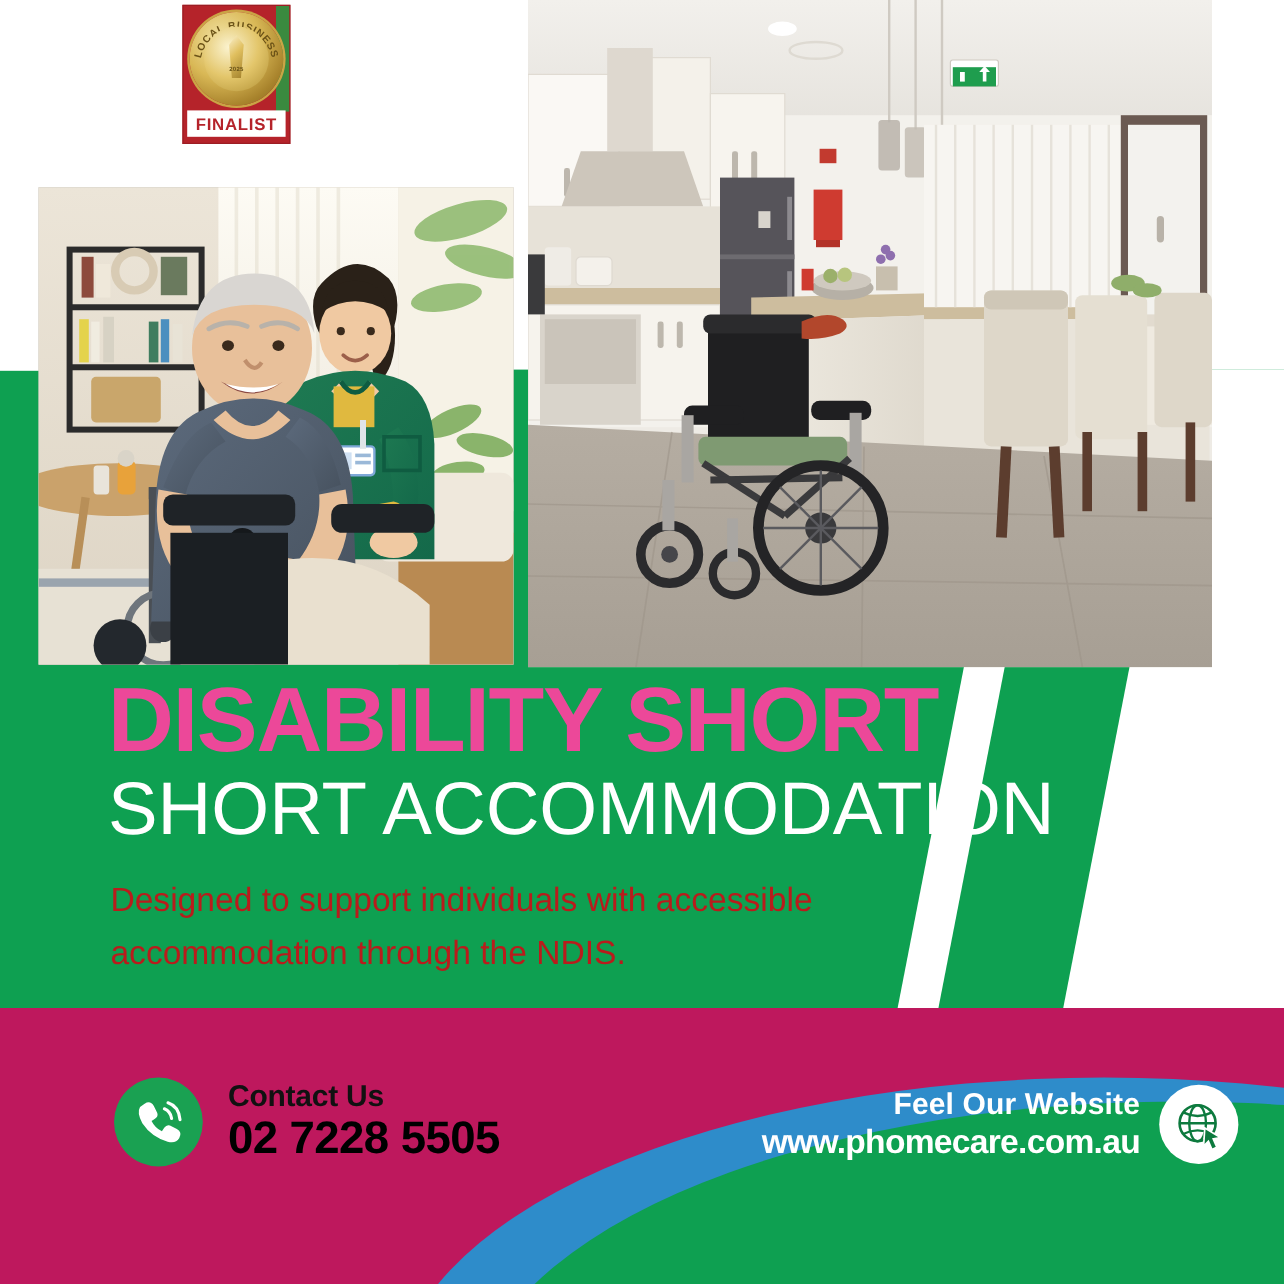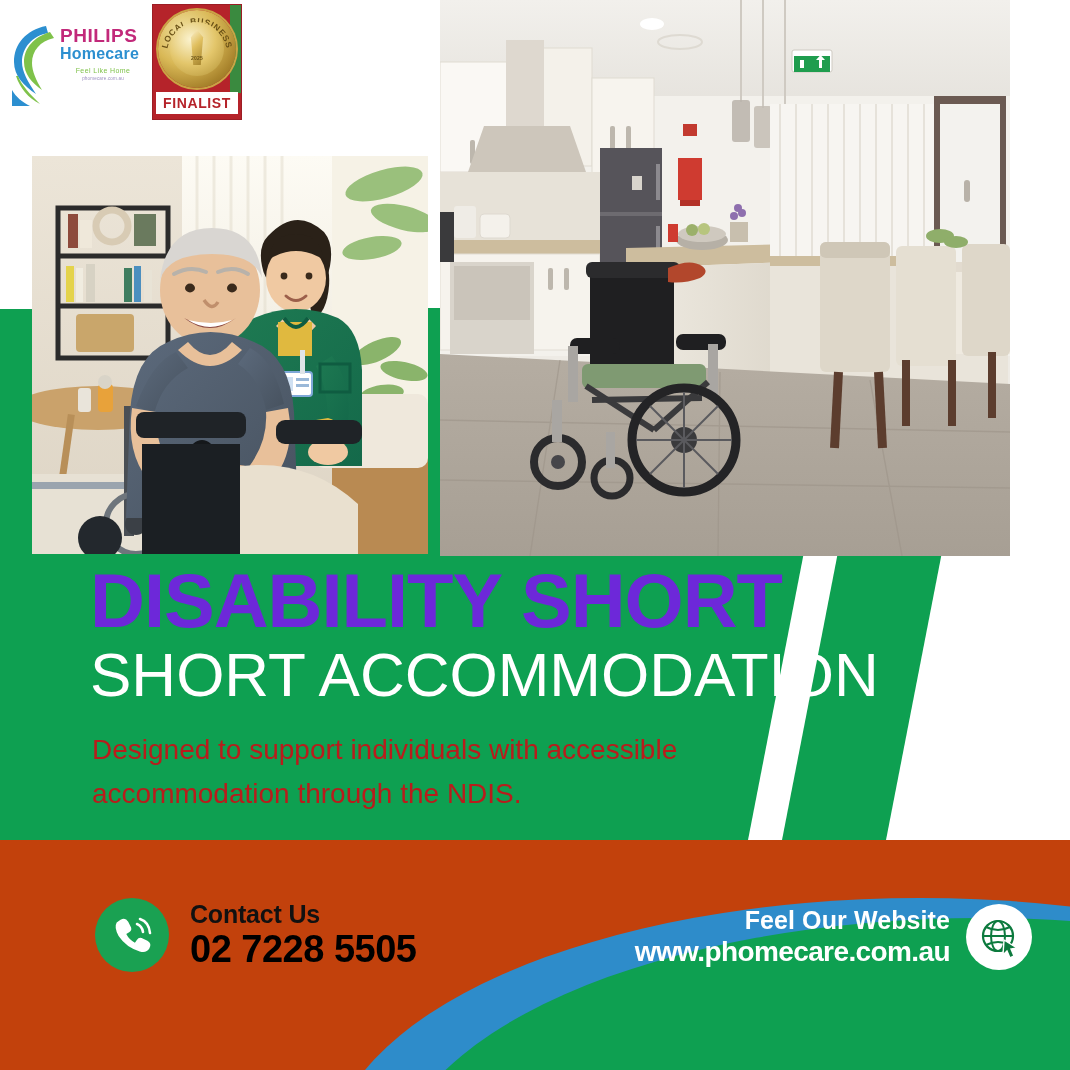--- a/index.html
+++ b/index.html
@@ -98,36 +98,36 @@
   
   .photo{position:absolute;overflow:hidden;background:#cfcabf;}
   .photo-left{left:32px;top:156px;width:396px;height:398px;}
   .photo-right{left:440px;top:0px;width:570px;height:556px;}
 
   
   .headline{
     position:absolute;left:90px;top:565px;width:690px;
   }
   .h-line1{
-    font-size:76px;font-weight:bold;color:#6d28d9;line-height:.96;
+    font-size:76px;font-weight:bold;color:#ec4899;line-height:.96;
     letter-spacing:-1px;white-space:nowrap;
   }
   .h-line2{
     font-size:62px;font-weight:normal;color:#ffffff;line-height:1.05;
     letter-spacing:0px;white-space:nowrap;margin-top:4px;
   }
   .subtitle{
     position:absolute;left:92px;top:728px;width:680px;
     font-size:28px;color:#b91c1c;line-height:1.58;font-weight:normal;
   }
 
   
   .footer{
     position:absolute;left:0;bottom:0;width:1070px;height:230px;
-    overflow:hidden;background:#c2410c;
+    overflow:hidden;background:#be185d;
   }
   .wave-blue{
     position:absolute;left:330px;top:58px;width:1180px;height:420px;
     background:#2e8cca;border-radius:50% 50% 0 0 / 62% 62% 0 0;
   }
   .wave-green{
     position:absolute;left:392px;top:78px;width:1180px;height:420px;
     background:#0ea051;border-radius:50% 50% 0 0 / 62% 62% 0 0;
   }
 
@@ -167,34 +167,20 @@
 <div class="poster">
 
   <div class="green-band"></div>
   <div class="band-clip">
     <div class="slash slash-a"></div>
     <div class="slash slash-b"></div>
   </div>
 
   <div class="logo-row">
 
-    <div class="brand">
-      <svg class="heart-mark" viewBox="0 0 54 88">
-        <path d="M36 6 C16 10 4 24 4 42 C4 56 14 66 26 74 C18 62 12 52 12 42 C12 28 22 16 38 13 Z" fill="#2c8fd0"></path>
-        <path d="M40 12 C24 17 14 28 14 42 C14 54 22 63 32 70 C26 60 22 51 22 43 C22 31 30 21 44 18 Z" fill="#7fc24a"></path>
-        <path d="M6 56 C10 68 18 78 30 84 C20 74 12 66 8 56 Z" fill="#7fc24a"></path>
-        <path d="M2 70 L2 86 L20 86 C12 82 6 77 2 70 Z" fill="#2c8fd0"></path>
-      </svg>
-      <div class="brand-text">
-        <div class="brand-philips">PHILIPS</div>
-        <div class="brand-homecare">Homecare</div>
-        <div class="brand-tag">Feel Like Home</div>
-        <div class="brand-url">phomecare.com.au</div>
-      </div>
-    </div>
 
     <div class="award">
       <div class="award-green"></div>
       <div class="award-disc">
         <svg class="award-arc" viewBox="0 0 78 78">
           <defs>
             <path id="arcTop" d="M9,44 A30,30 0 0,1 69,44"></path>
             <path id="arcBot" d="M15,46 A25,25 0 0,0 63,46"></path>
           </defs>
           <text><textPath href="#arcTop" startOffset="50%" text-anchor="middle">LOCAL BUSINESS</textPath></text>

